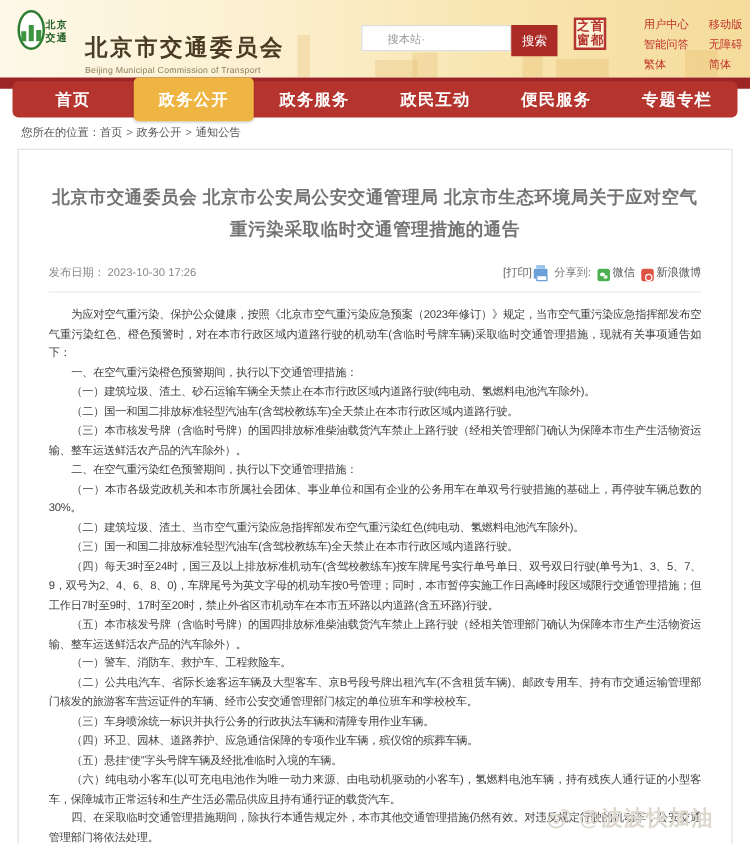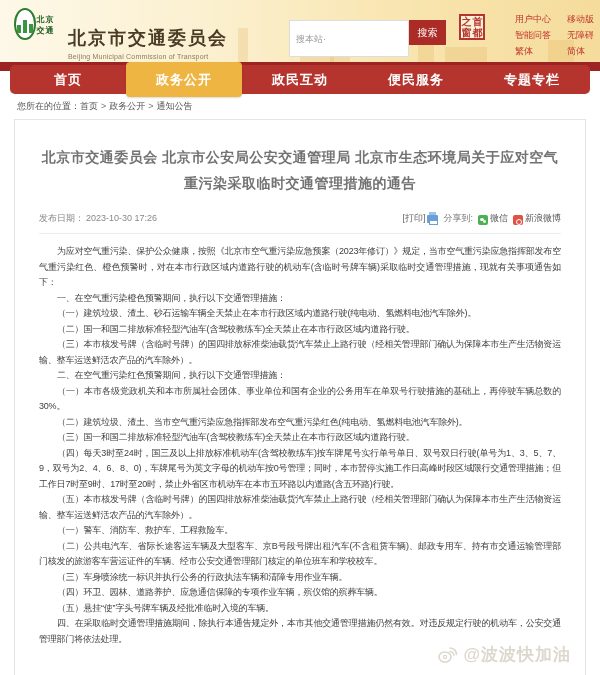--- a/index.html
+++ b/index.html
@@ -23,22 +23,22 @@
   .emblem-wrap { display:flex; flex-direction:row; align-items:center; width:46px; }
   .emblem { width:32px; height:32px; border-radius:50%; background:#fff; border:2px solid #2e7d32;
     display:flex; align-items:flex-end; justify-content:center; gap:2px; padding-bottom:5px; }
   .emblem i { display:block; width:4px; background:#3a9440; }
   .emblem i:nth-child(1){height:8px;} .emblem i:nth-child(2){height:13px;} .emblem i:nth-child(3){height:9px;}
   .emblem-text { font-size:8px; font-weight:bold; color:#1e5c24; letter-spacing:1px; margin-top:1px; }
   .logo-cn { font-size:18px; font-weight:bold; color:#4a3b26; letter-spacing:2px; margin-top:18px; }
   .logo-en { font-size:7px; color:#8d7d5c; margin-top:3px; letter-spacing:.2px; }
 
   .search { position:absolute; left:289px; top:20px; display:flex; }
-  .search input { width:120px; height:37px; border:1px solid #ddd; background:#fff;
-    font-size:9px; padding:0 6px; color:#333; outline:none; }
+  .search input { width:120px; height:21px; border:1px solid #ddd; background:#fff;
+    font-size:9px; padding:0 20px; color:#333; outline:none; }
   .search input::placeholder { color:#999; }
   .search button { width:37px; height:25px; border:none; background:#ab2b27; color:#fff;
     font-size:10px; cursor:pointer; }
 
   .seal { position:absolute; left:459px; top:14px; width:26px; height:26px;
     border:2px solid #b5352e; background:rgba(255,255,255,.55); display:grid;
     grid-template-columns:1fr 1fr; }
   .seal span { font-family:"Liberation Serif","DejaVu Serif",serif; font-size:10px; line-height:11px;
     font-weight:bold; color:#b5352e; text-align:center; }
 
@@ -145,20 +145,21 @@
           <a class="ql-item">简体</a>
         </div>
     </div>
   </header>
 
   <nav class="nav-wrap">
     <div class="nav-strip"></div>
     <div class="nav-bar" id="nav-bar">
         <div class="nav-tab">首页</div>
         <div class="nav-tab active">政务公开</div>
+        <div class="nav-tab">政务服务</div>
         <div class="nav-tab">政民互动</div>
         <div class="nav-tab">便民服务</div>
         <div class="nav-tab">专题专栏</div>
       </div>
   </nav>
 
   <div class="breadcrumb">
     <span>您所在的位置：</span><span id="breadcrumb-items"><span class="crumb">首页</span><span class="crumb-sep">&gt;</span><span class="crumb">政务公开</span><span class="crumb-sep">&gt;</span><span class="crumb">通知公告</span></span>
   </div>
 
@@ -199,20 +200,21 @@
         <p class="para">（一）本市各级党政机关和本市所属社会团体、事业单位和国有企业的公务用车在单双号行驶措施的基础上，再停驶车辆总数的30%。</p>
         <p class="para">（二）建筑垃圾、渣土、当市空气重污染应急指挥部发布空气重污染红色(纯电动、氢燃料电池汽车除外)。</p>
         <p class="para">（三）国一和国二排放标准轻型汽油车(含驾校教练车)全天禁止在本市行政区域内道路行驶。</p>
         <p class="para">（四）每天3时至24时，国三及以上排放标准机动车(含驾校教练车)按车牌尾号实行单号单日、双号双日行驶(单号为1、3、5、7、9，双号为2、4、6、8、0)，车牌尾号为英文字母的机动车按0号管理；同时，本市暂停实施工作日高峰时段区域限行交通管理措施；但工作日7时至9时、17时至20时，禁止外省区市机动车在本市五环路以内道路(含五环路)行驶。</p>
         <p class="para">（五）本市核发号牌（含临时号牌）的国四排放标准柴油载货汽车禁止上路行驶（经相关管理部门确认为保障本市生产生活物资运输、整车运送鲜活农产品的汽车除外）。</p>
         <p class="para">（一）警车、消防车、救护车、工程救险车。</p>
         <p class="para">（二）公共电汽车、省际长途客运车辆及大型客车、京B号段号牌出租汽车(不含租赁车辆)、邮政专用车、持有市交通运输管理部门核发的旅游客车营运证件的车辆、经市公安交通管理部门核定的单位班车和学校校车。</p>
         <p class="para">（三）车身喷涂统一标识并执行公务的行政执法车辆和清障专用作业车辆。</p>
         <p class="para">（四）环卫、园林、道路养护、应急通信保障的专项作业车辆，殡仪馆的殡葬车辆。</p>
         <p class="para">（五）悬挂“使”字头号牌车辆及经批准临时入境的车辆。</p>
+        <p class="para">（六）纯电动小客车(以可充电电池作为唯一动力来源、由电动机驱动的小客车)，氢燃料电池车辆，持有残疾人通行证的小型客车，保障城市正常运转和生产生活必需品供应且持有通行证的载货汽车。</p>
         <p class="para">四、在采取临时交通管理措施期间，除执行本通告规定外，本市其他交通管理措施仍然有效。对违反规定行驶的机动车，公安交通管理部门将依法处理。</p>
       </div>
 
     <div class="watermark">
       <svg width="22" height="19" viewBox="0 0 22 19">
         <ellipse cx="8" cy="12" rx="6" ry="5" fill="none" stroke="#ddd8cd" stroke-width="1.6"></ellipse>
         <circle cx="8" cy="12" r="1.6" fill="none" stroke="#ddd8cd" stroke-width="1.2"></circle>
         <path d="M13 3 q6 0.5 6.5 6.5" fill="none" stroke="#ddd8cd" stroke-width="1.6" stroke-linecap="round"></path>
         <path d="M13 6.5 q3.5 0.5 4 4" fill="none" stroke="#ddd8cd" stroke-width="1.4" stroke-linecap="round"></path>
       </svg>

